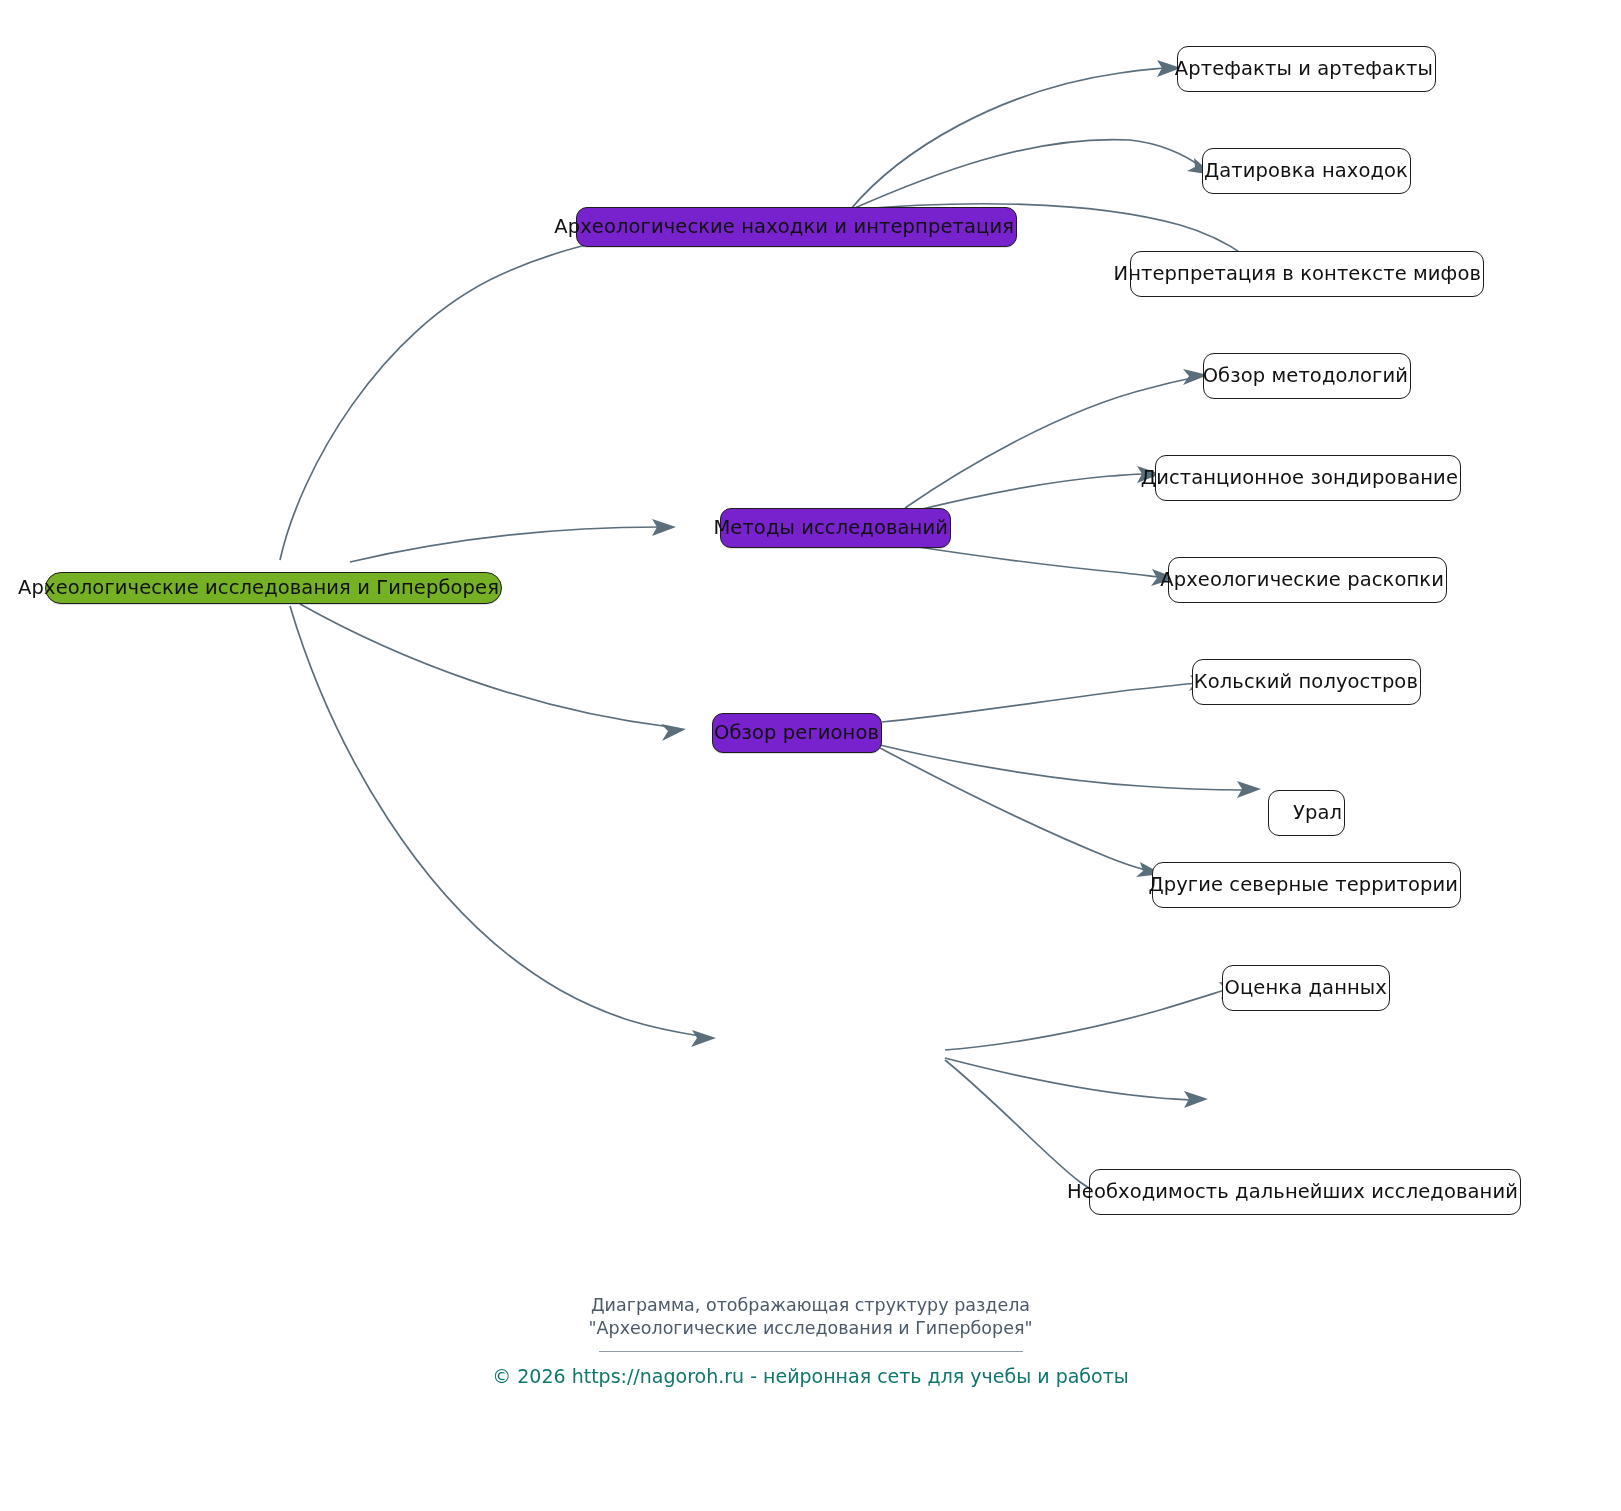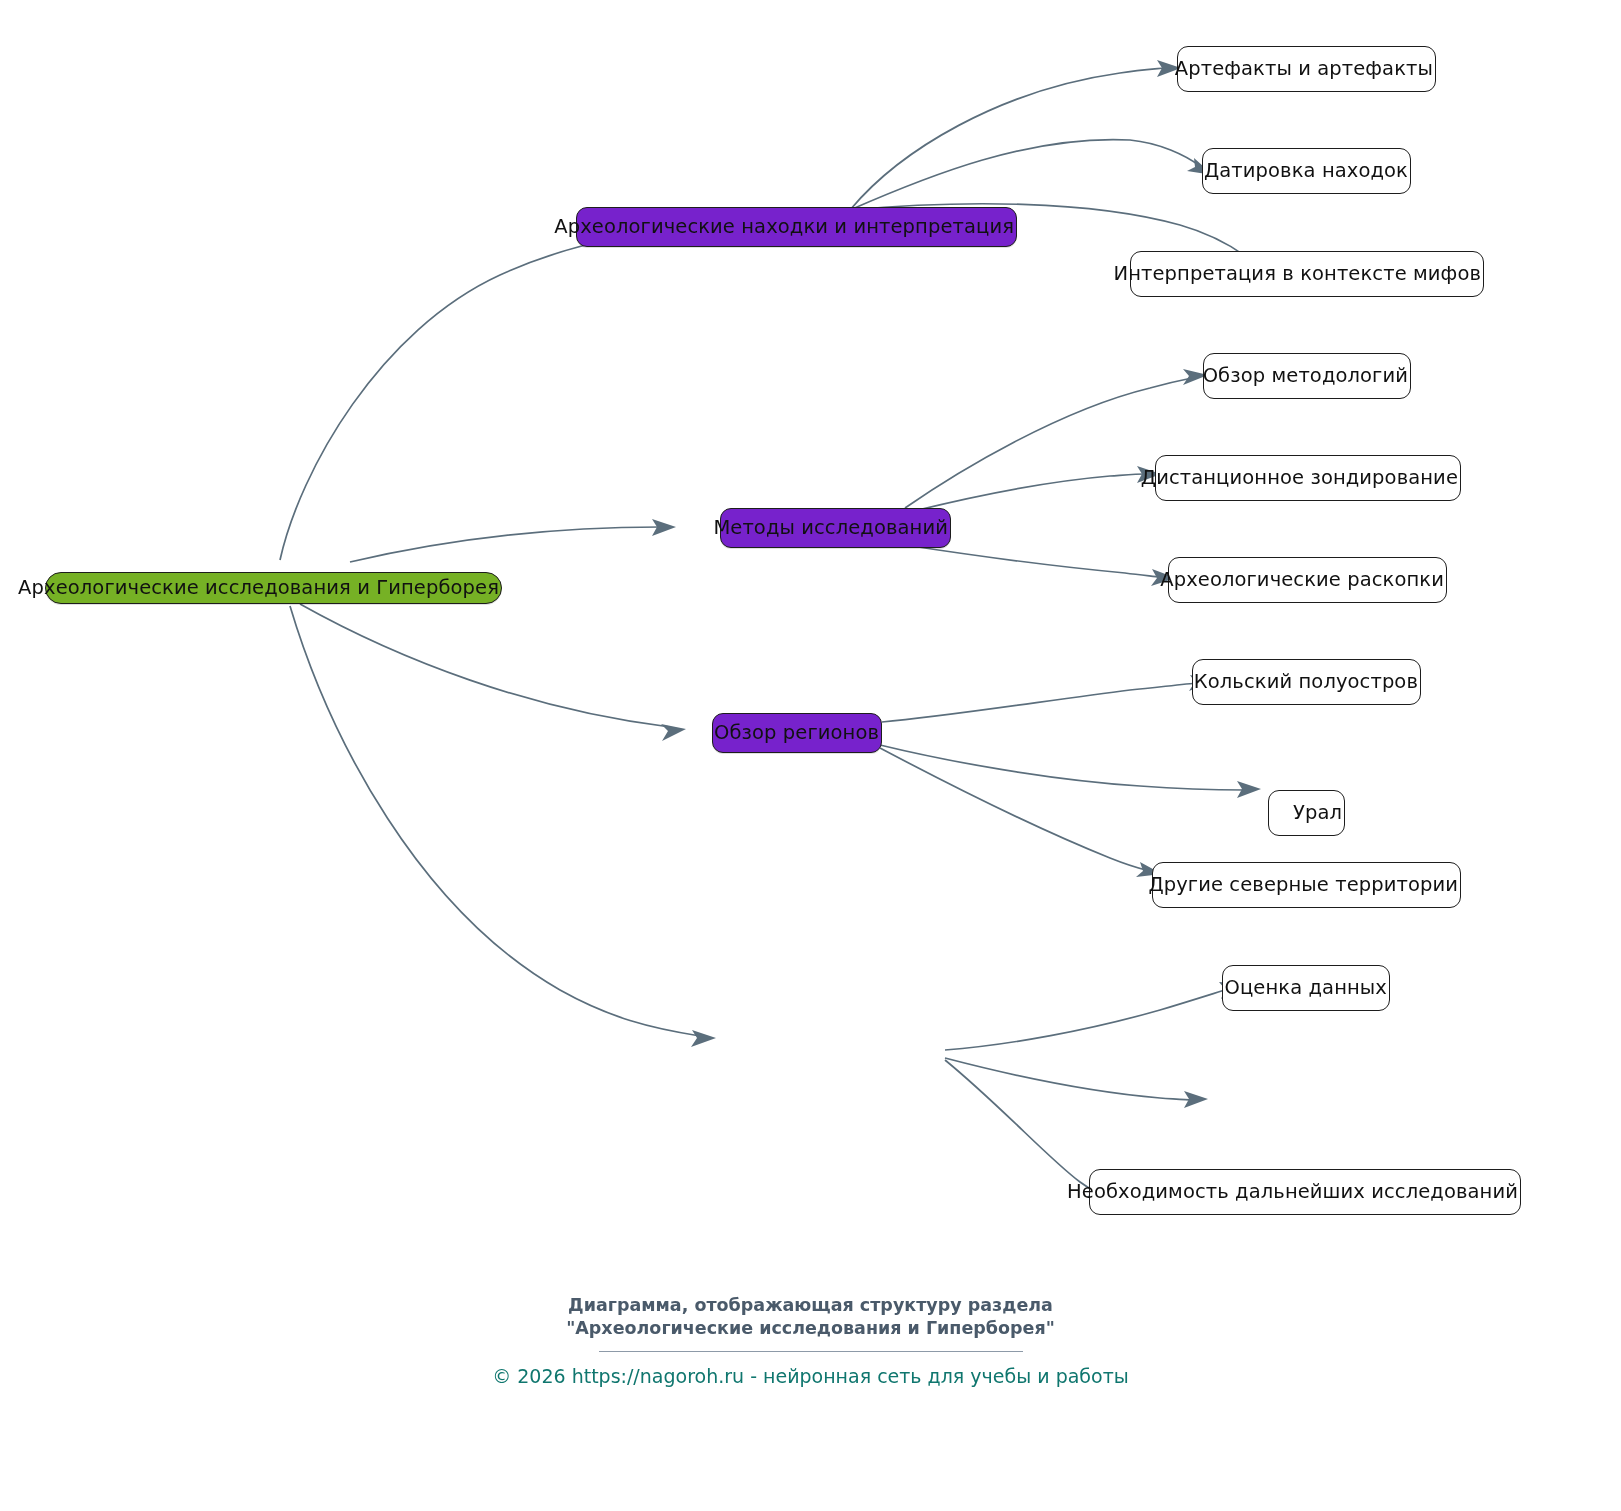--- a/index.html
+++ b/index.html
@@ -74,21 +74,21 @@
     background: #ffffff;
     border: 1.6px solid #1d1d1d;
   }
   #caption {
     position: absolute;
     left: 0;
     width: 1621px;
     top: 1294px;
     text-align: center;
     font-size: 17.5px;
-    font-weight: bold;
+    font-weight: normal;
     color: #4a5a6a;
     line-height: 1.33;
   }
   #caption-line2 { display: block; }
   #divider {
     position: absolute;
     left: 50%;
     transform: translateX(-50%);
     top: 1351px;
     width: 424px;

